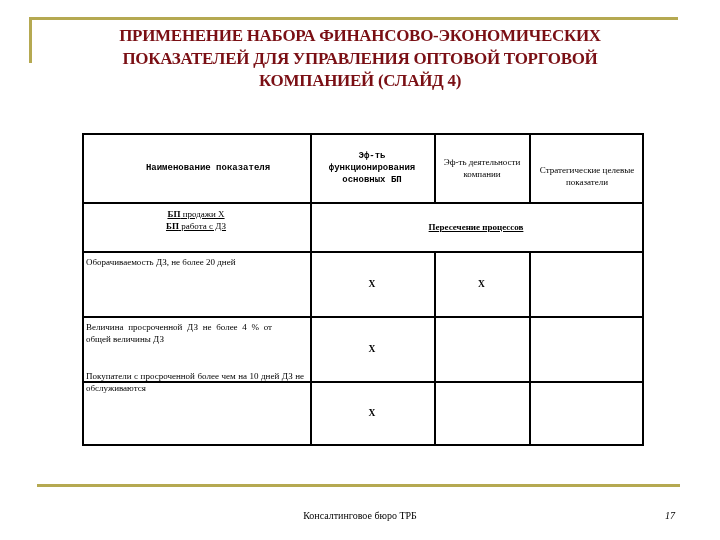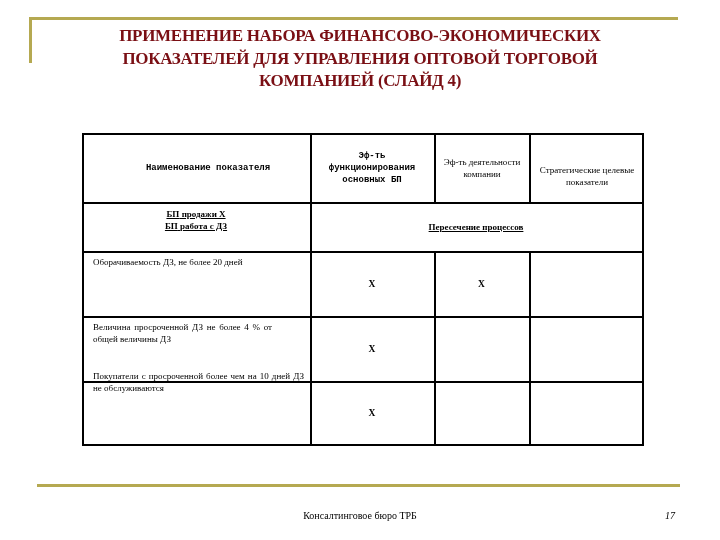--- a/index.html
+++ b/index.html
@@ -21,21 +21,21 @@
     .tbl { position: absolute; left: 82px; top: 133px; width: 562px; height: 313px; }
     .line-h, .line-v { position: absolute; background: #000; }
     .line-h { height: 1.5px; }
     .line-v { width: 1.5px; }
 
     .cell { position: absolute; font-size: 9px; line-height: 12px; }
     .hdr { display: flex; align-items: center; justify-content: center; text-align: center; }
     .bold { font-weight: bold; font-family: Liberation Mono, monospace; }
     .u { text-decoration: underline; }
     .x { font-weight: bold; font-size: 9.5px; text-align: center; }
-    .left-text { text-align: justify; padding: 0 6px 0 11px; }
+    .left-text { text-align: justify; padding: 0 6px 0 4px; }
 
     .deco-bottom { position: absolute; left: 37px; top: 484px; width: 643px; height: 3px; background: #b5a951; }
     .footer-text { position: absolute; left: 230px; top: 510px; width: 260px; text-align: center; font-size: 10px; }
     .slide-num { position: absolute; left: 665px; top: 510px; font-size: 10px; font-style: italic; }
   </style>
 </head>
 <body>
 
 <div class="deco-top"></div>
 <div class="deco-left"></div>
@@ -61,21 +61,21 @@
   <div class="line-v" style="left:352px; top:118px; height:195px;"></div>
   <div class="line-v" style="left:447px; top:0; height:70px;"></div>
   <div class="line-v" style="left:447px; top:118px; height:195px;"></div>
   <div class="line-v" style="left:560px; top:0; height:313px;"></div>
 
   <div class="cell hdr bold" style="left:0; top:0; width:228px; height:70px;margin-left:12px;">Наименование показателя</div>
   <div class="cell hdr bold" style="left:240px; top:0; width:100px; height:70px;">Эф-ть функционирования основных БП</div>
   <div class="cell hdr" style="left:358px; top:0; width:84px; height:70px;">Эф-ть деятельности компании</div>
   <div class="cell hdr" style="left:455px; top:0; width:100px; height:70px;margin-top:8px;">Стратегические целевые показатели</div>
 
-  <div class="cell" style="left:0; top:75px; width:228px; text-align:center;font-weight:bold;">
+  <div class="cell" style="left:0; top:75px; width:228px; text-align:center;">
     <div class="u"><b>БП</b><span> продажи Х</span></div>
     <div class="u"><b>БП</b><span> работа с ДЗ</span></div>
   </div>
   <div class="cell u" style="left:228px; top:88px; width:332px; text-align:center;">
     <span style="font-weight:bold;">Пересечение процессов</span>
   </div>
 
   <div class="cell left-text" style="left:0; top:123px; width:228px;">Оборачиваемость ДЗ, не более 20 дней</div>
   <div class="cell x" style="left:228px; top:145px; width:124px;">Х</div>
   <div class="cell x" style="left:352px; top:145px; width:95px;">Х</div>

